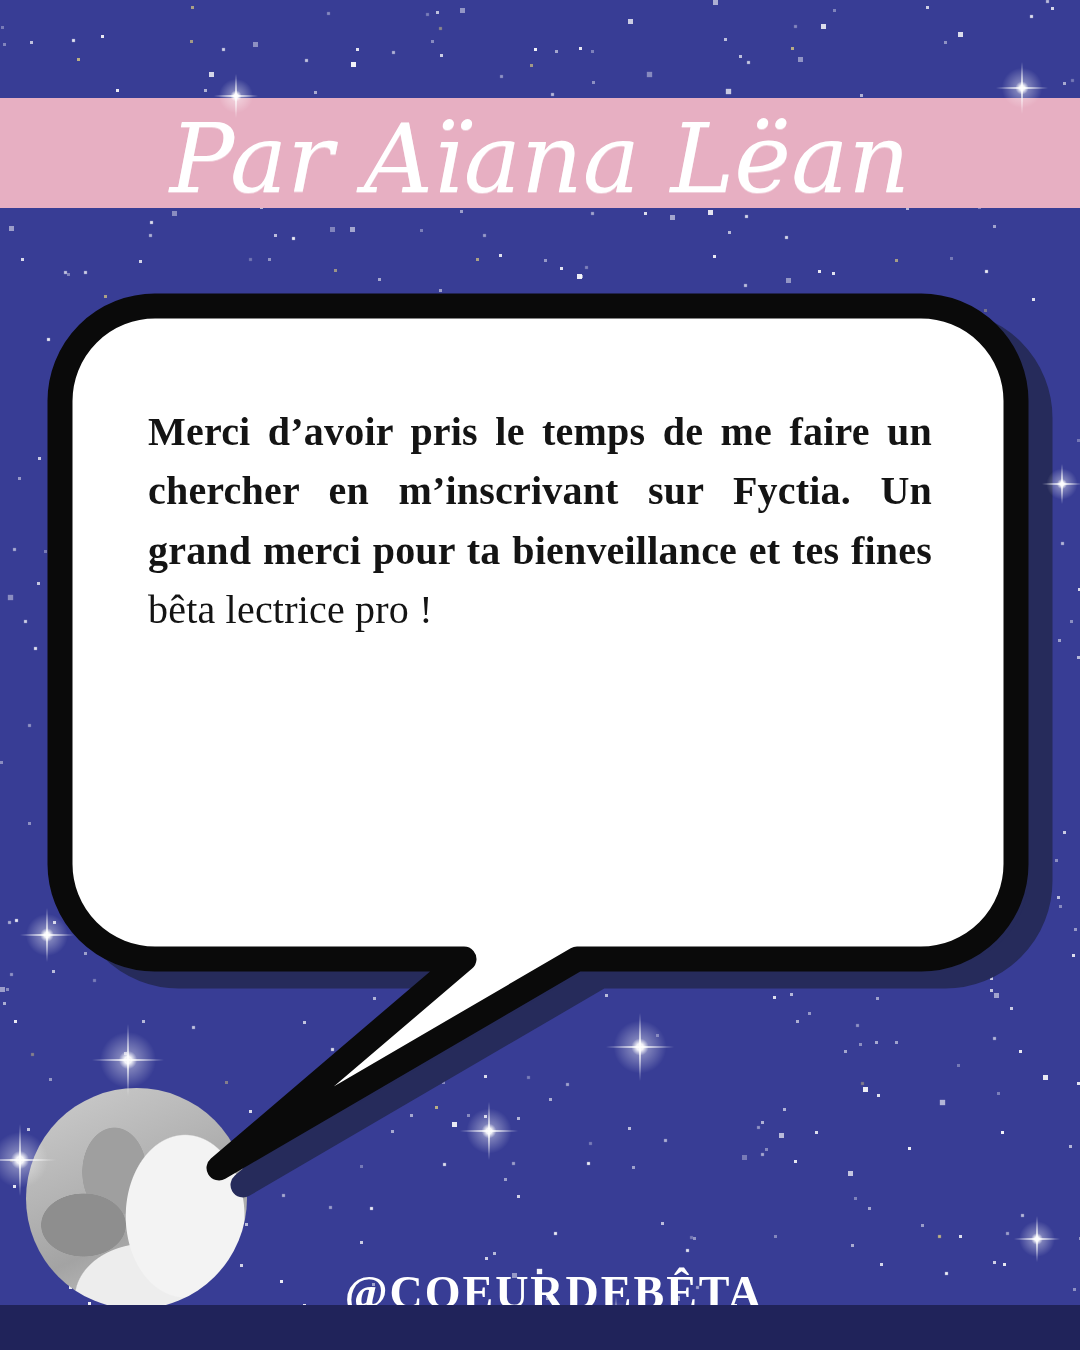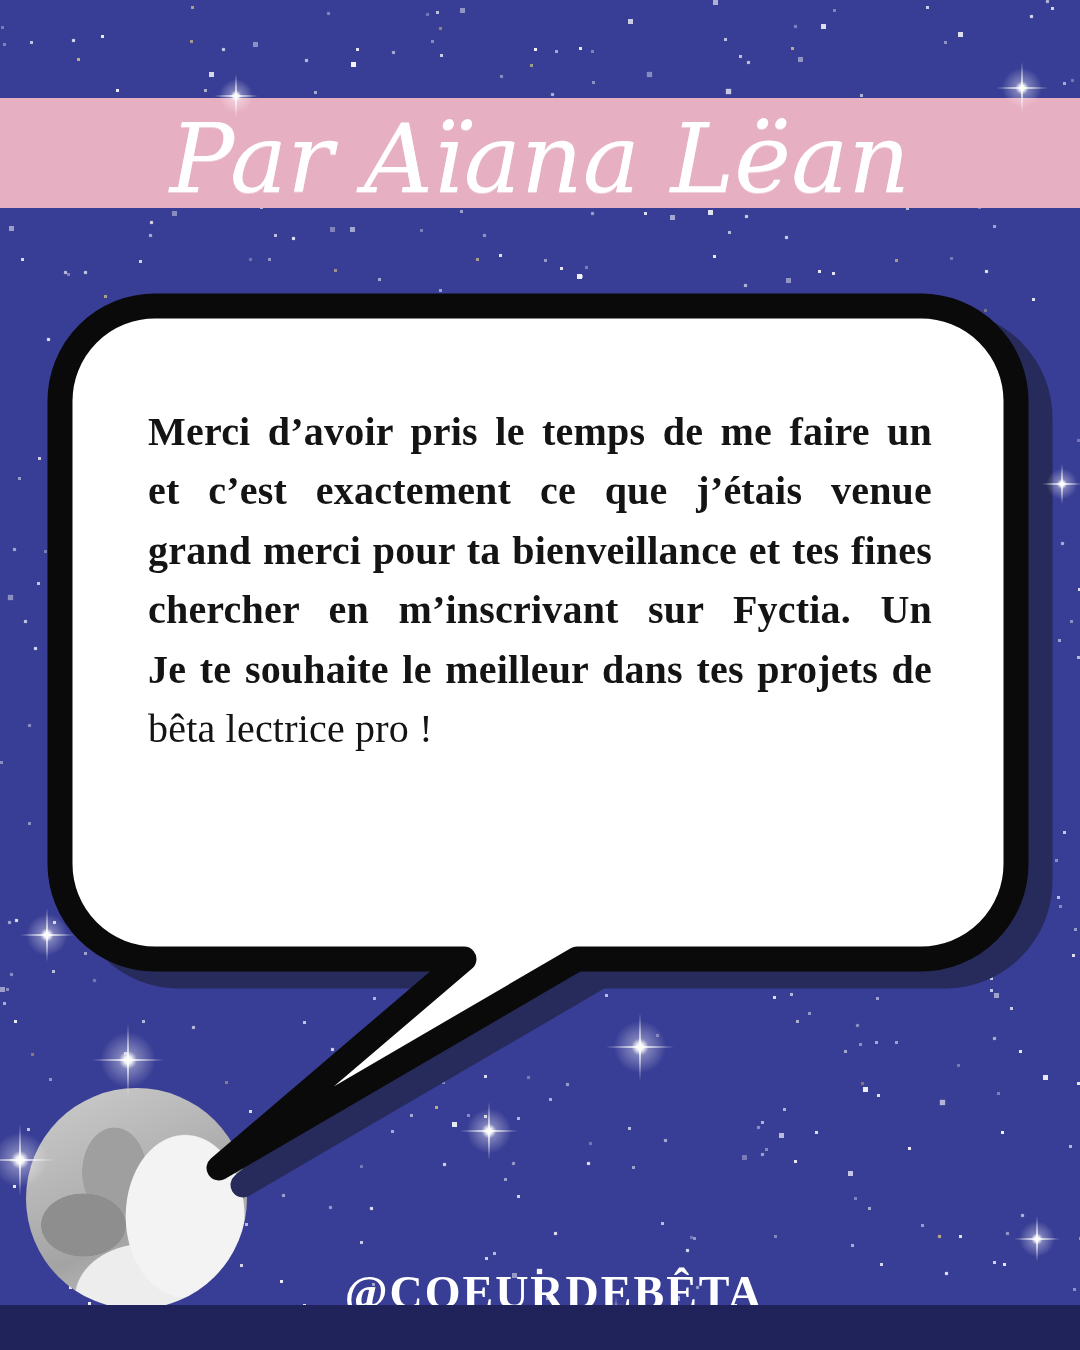--- a/index.html
+++ b/index.html
@@ -121,22 +121,20 @@
 
   <div class="avatar"></div>
 
   <svg class="bubble-svg" width="1080" height="1350" viewBox="0 0 1080 1350">
     <path class="shadow" transform="translate(24,17)" d="M155,306 H921 A95,95 0 0 1 1016,401 V864 A95,95 0 0 1 921,959 H577 L219,1168 L464,959 H155 A95,95 0 0 1 60,864 V401 A95,95 0 0 1 155,306 Z"></path>
     <path class="bubble" d="M155,306 H921 A95,95 0 0 1 1016,401 V864 A95,95 0 0 1 921,959 H577 L219,1168 L464,959 H155 A95,95 0 0 1 60,864 V401 A95,95 0 0 1 155,306 Z"></path>
   </svg>
 
   <div class="quote">
     <div class="line j">Merci d’avoir pris le temps de me faire un</div>
-    <div class="line j">et c’est exactement ce que j’étais venue</div>
+    <div class="line j">chercher en m’inscrivant sur Fyctia. Un</div>
     <div class="line j">grand merci pour ta bienveillance et tes fines</div>
-    <div class="line j">chercher en m’inscrivant sur Fyctia. Un</div>
-    <div class="line j">Je te souhaite le meilleur dans tes projets de</div>
     <div class="line">bêta lectrice pro !</div>
   </div>
 
   <div class="handle">@COEURDEBÊTA</div>
 
 </div>
 
 </body></html>

